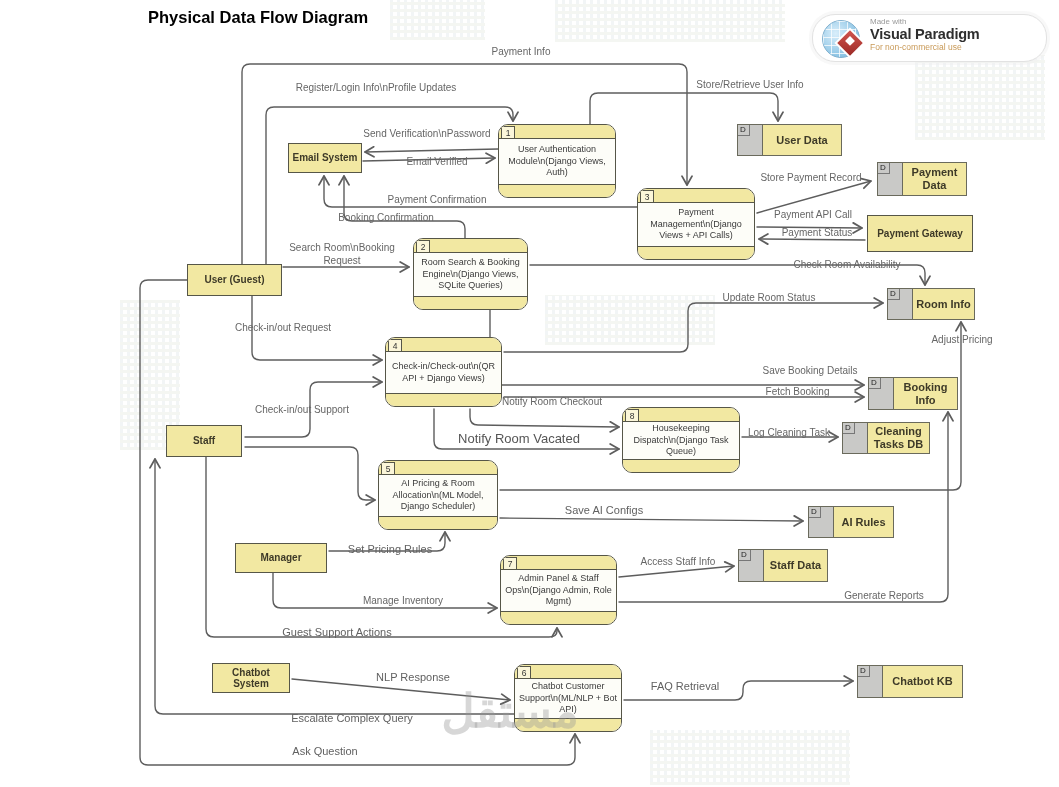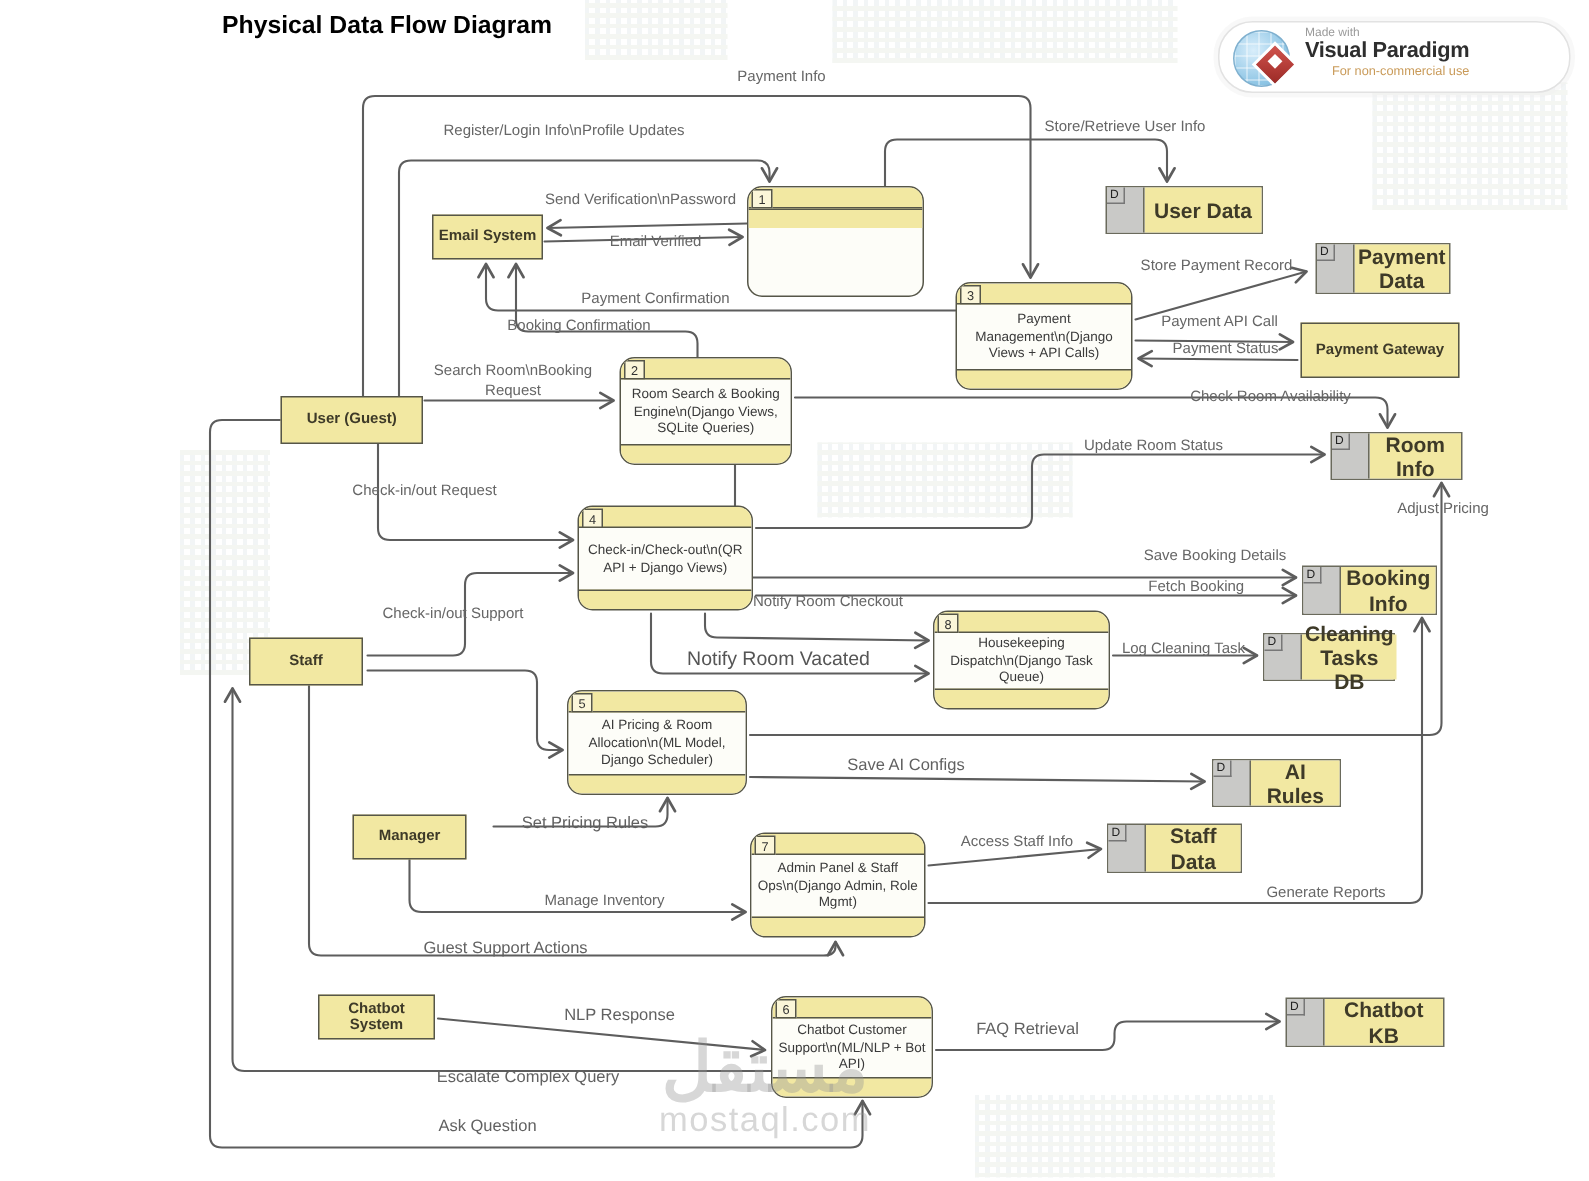--- a/index.html
+++ b/index.html
@@ -23,21 +23,21 @@
   .p-num{position:absolute;left:2px;top:1px;min-width:10px;height:11px;background:#fbf6d9;border:1px solid #565648;
          font-size:8.5px;color:#333;display:flex;align-items:center;justify-content:center;padding:0 1px;}
   .p-body{flex:1;display:flex;align-items:center;justify-content:center;text-align:center;background:#fdfdf8;
           font-size:9px;color:#3a3a3a;line-height:1.3;padding:1px 3px;}
   .p-bot{height:12px;background:#f2e8a2;border-top:1.2px solid #565648;flex:none;}
   .store{position:absolute;z-index:2;display:flex;border:1.4px solid #6a6a5c;box-sizing:border-box;}
   .s-gray{width:24px;flex:none;background:#c9c9c7;border-right:1.2px solid #6a6a5c;position:relative;}
   .s-d{position:absolute;left:0;top:0;font-size:8px;color:#222;padding:0 3px 1px 2px;
        border-right:1px solid #777;border-bottom:1px solid #777;line-height:9px;}
   .s-body{flex:1;background:#f2e8a2;display:flex;align-items:center;justify-content:center;text-align:center;
-          font-size:14px;font-weight:bold;color:#3e3a28;line-height:1.15;padding:1px 2px;}
+          font-size:11px;font-weight:bold;color:#3e3a28;line-height:1.15;padding:1px 2px;}
   
   .flow-label{position:absolute;z-index:3;transform:translateX(-50%);font-size:10px;color:#666;
               white-space:nowrap;text-align:center;line-height:1.25;}
   .fl-wrap{white-space:normal;}
   .fl-11{font-size:11px;color:#616161;text-align:right;}
   .fl-13{font-size:13px;color:#555;}
   
   .watermark{position:absolute;z-index:4;left:510px;top:688px;transform:translateX(-50%);
              text-align:center;color:rgba(150,150,150,.38);pointer-events:none;}
   .wm-ar{font-size:46px;font-weight:bold;line-height:1.0;}
@@ -51,21 +51,21 @@
   .vp-globe::after{content:"";position:absolute;inset:0;
             background-image:linear-gradient(rgba(255,255,255,.75) 1px,transparent 1px),
                              linear-gradient(90deg,rgba(255,255,255,.75) 1px,transparent 1px);
             background-size:8px 8px;}
   .vp-diamond{position:absolute;left:28px;top:19px;width:18px;height:18px;transform:rotate(45deg);
             background:linear-gradient(135deg,#d1544e,#9c2a26);box-shadow:0 0 0 2px #fff;z-index:2;}
   .vp-diamond::after{content:"";position:absolute;left:4px;top:4px;width:7px;height:7px;background:#fff;}
   .vp-text{position:absolute;left:57px;top:3px;line-height:1.1;}
   .vp-made{font-size:8px;color:#9a9a9a;}
   .vp-name{font-size:14.5px;font-weight:bold;color:#2e2e2e;letter-spacing:-.2px;}
-  .vp-non{font-size:8.5px;color:#c99a58;text-align:right;}
+  .vp-non{font-size:8.5px;color:#c99a58;}
 </style>
 </head>
 <body>
 
 <div class="canvas">
 
   <div class="noise" style="left:555px;top:0;width:230px;height:42px;"></div>
   <div class="noise" style="left:915px;top:55px;width:130px;height:85px;"></div>
   <div class="noise" style="left:545px;top:295px;width:170px;height:50px;"></div>
   <div class="noise" style="left:650px;top:730px;width:200px;height:55px;"></div>
@@ -123,27 +123,28 @@
         <path d="M757,213 L871,181" marker-end="url(#arr)"></path>
         <path d="M757,227 L862,228" marker-end="url(#arr)"></path>
         <path d="M865,240 L759,239" marker-end="url(#arr)"></path>
       </g>
   </svg>
 
   <div id="nodes">
       <div class="entity" style="left: 288px; top: 143px; width: 74px; height: 30px;">Email System</div>
       <div class="entity" style="left: 187px; top: 264px; width: 95px; height: 32px;">User (Guest)</div>
       <div class="entity" style="left: 166px; top: 425px; width: 76px; height: 32px;">Staff</div>
-      <div class="entity" style="left: 235px; top: 543px; width: 76px; height: 30px;">Manager</div>
+      <div class="entity" style="left: 235px; top: 543px; width: 92px; height: 30px;">Manager</div>
       <div class="entity" style="left: 212px; top: 663px; width: 78px; height: 30px;">Chatbot System</div>
       <div class="entity" style="left: 867px; top: 215px; width: 106px; height: 37px;">Payment Gateway</div>
       <div class="process" style="left: 498px; top: 124px; width: 118px; height: 74px;">
         <div class="p-top">
           <div class="p-num">1</div>
         </div>
+        <div class="p-body">User Authentication Module\n(Django Views, Auth)</div>
         <div class="p-bot"></div>
       </div>
       <div class="process" style="left: 413px; top: 238px; width: 115px; height: 72px;">
         <div class="p-top">
           <div class="p-num">2</div>
         </div>
         <div class="p-body">Room Search &amp; Booking Engine\n(Django Views, SQLite Queries)</div>
         <div class="p-bot"></div>
       </div>
       <div class="process" style="left: 637px; top: 188px; width: 118px; height: 72px;">
@@ -266,15 +267,14 @@
       <div class="flow-label" style="left: 884px; top: 590px;">Generate Reports</div>
       <div class="flow-label fl-11" style="left: 337px; top: 626px;">Guest Support Actions</div>
       <div class="flow-label fl-11" style="left: 413px; top: 671px;">NLP Response</div>
       <div class="flow-label fl-11" style="left: 352px; top: 712px;">Escalate Complex Query</div>
       <div class="flow-label fl-11" style="left: 685px; top: 680px;">FAQ Retrieval</div>
       <div class="flow-label fl-11" style="left: 325px; top: 745px;">Ask Question</div>
     </div>
 
   <div class="watermark">
     <div class="wm-ar">مستقل</div>
-    <div class="wm-en">mostaql.com</div>
   </div>
 </div>
 
 </body></html>

